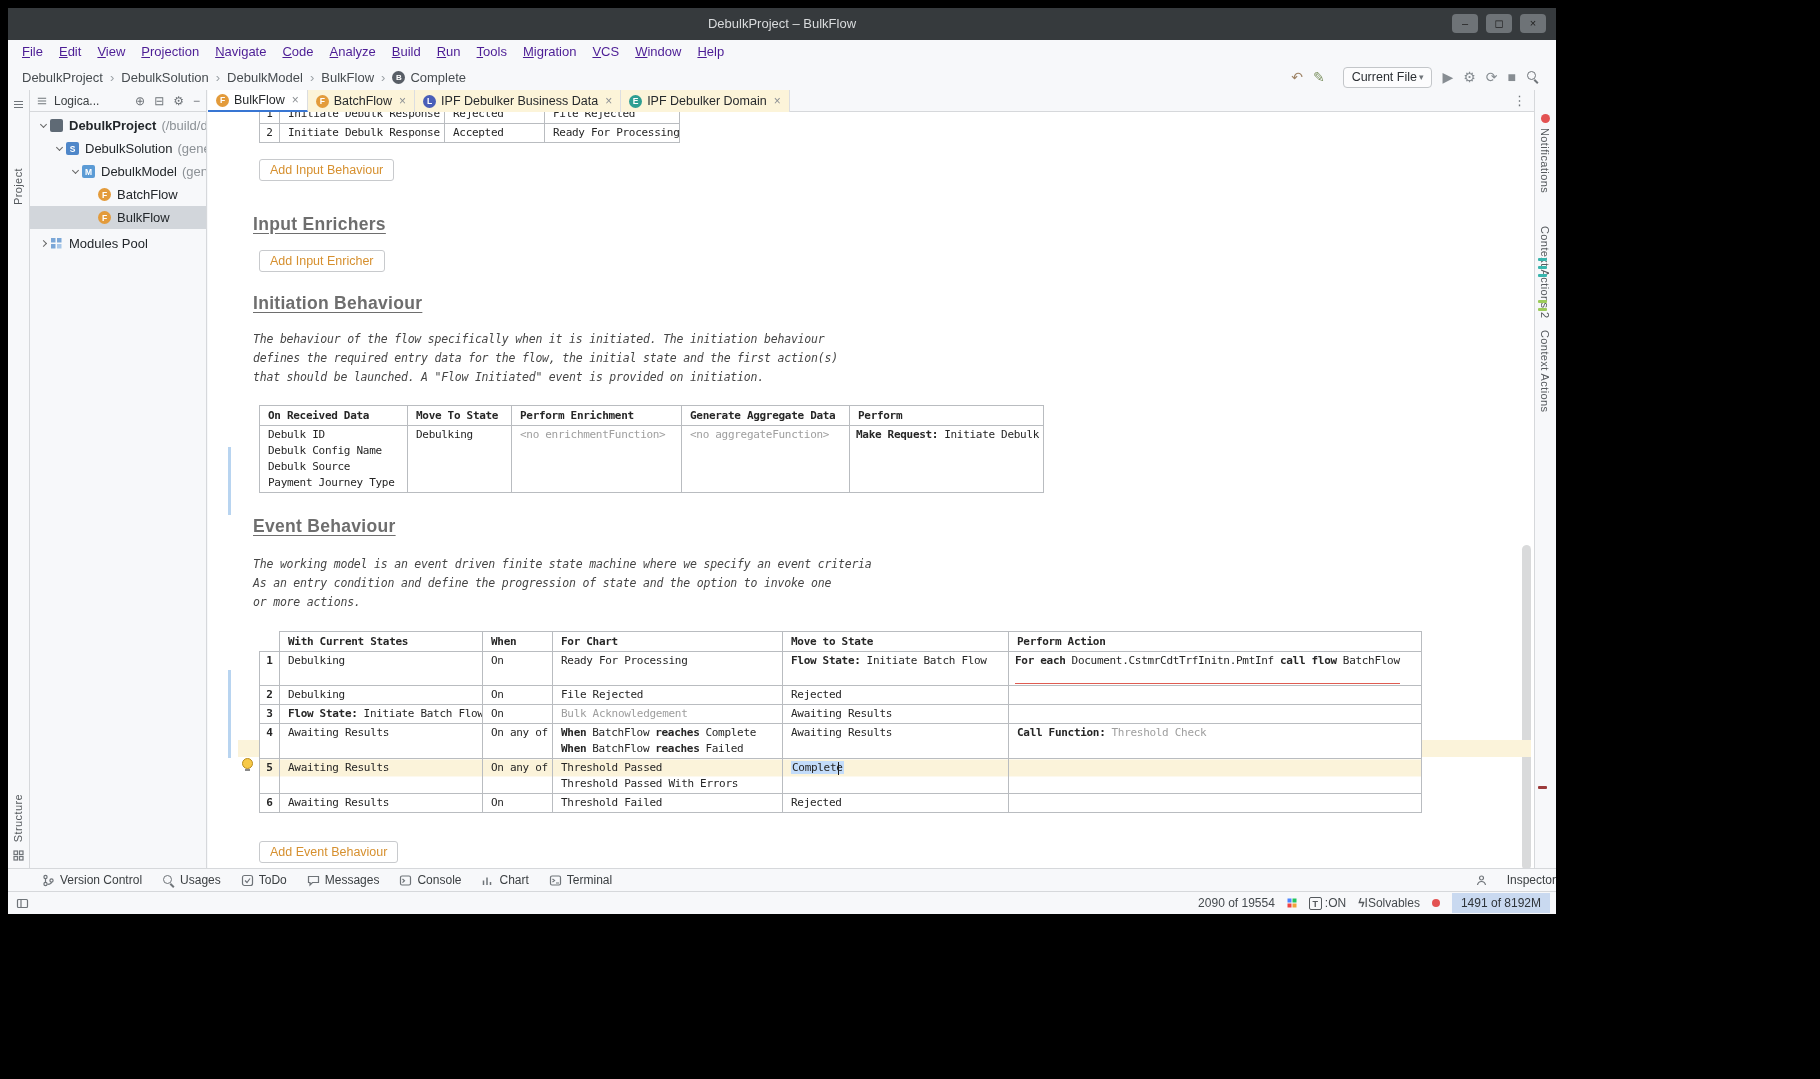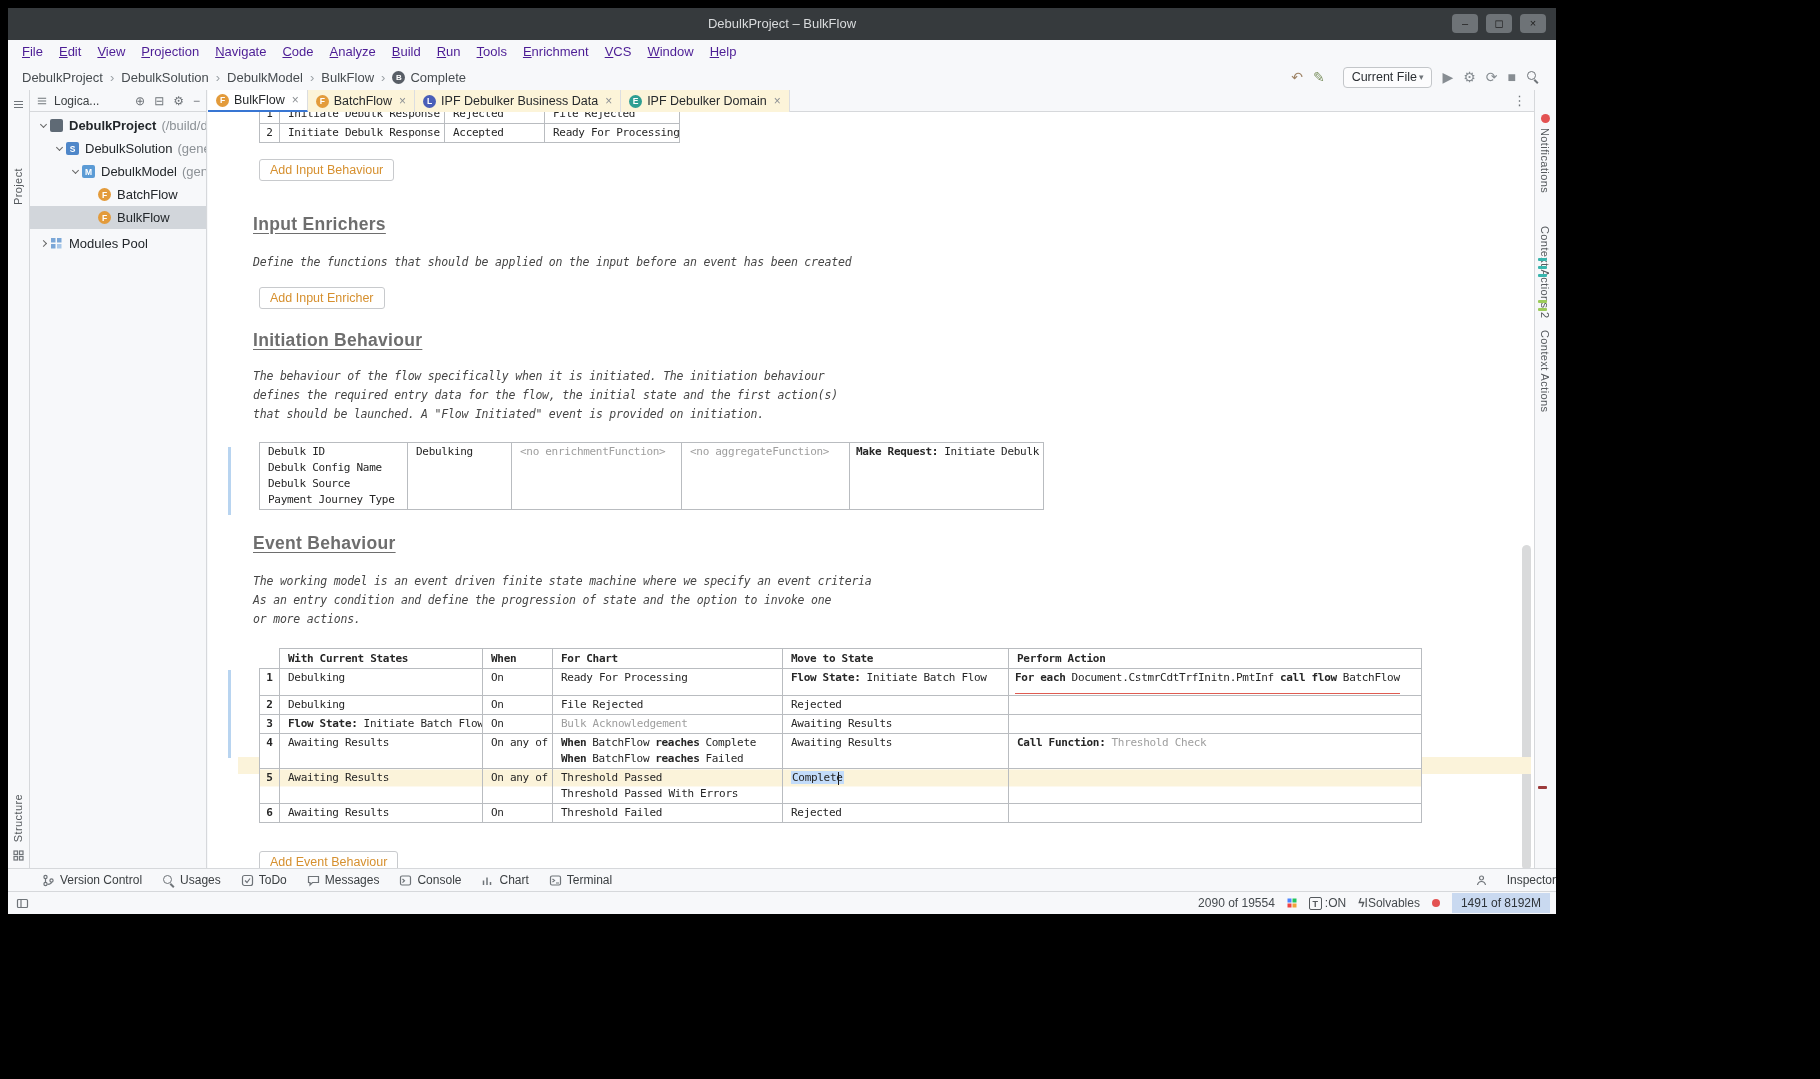--- a/index.html
+++ b/index.html
@@ -86,21 +86,21 @@
   .doc-table th, .doc-table td { border:1px solid #b9bcc0; padding:1px 8px; vertical-align:top; text-align:left; }
   .doc-table th { font-weight:bold; line-height:17px; white-space:nowrap; }
   .doc-table td { line-height:16px; white-space:nowrap; overflow:hidden; }
   .doc-table td.num, .doc-table th.num { text-align:center; padding:1px 2px; }
   .event-table td.num { font-weight:bold; }
   th.no-border { border:none; background:#fff; }
   .b { font-weight:bold; }
   .gray { color:#9e9e9e; }
   .seg { display:inline-block; margin-right:6px; }
   .seg:last-child { margin-right:0; }
-  .errline { display:inline-block; border-bottom:1.5px solid #e05c52; padding-bottom:7px; }
+  .errline { display:inline-block; border-bottom:1.5px solid #e05c52; padding-bottom:14px; }
   .hl { background:linear-gradient(#fbf3da 0,#fbf3da 17px,rgba(0,0,0,0) 17px); }
   .sel { background:#c3dcfa; position:relative; padding:0 1px; }
   .sel::after { content:""; position:absolute; right:5px; top:1px; width:1px; height:13px; background:#1c1c1c; }
 
   .event-wrap { position:relative; width:1162px; }
   .band { position:absolute; top:109px; height:17px; background:#fbf3da; z-index:0; }
   .band.l { left:-21px; width:21px; }
   .band.r { left:1162px; width:110px; }
 
   .gutter-bar { position:absolute; left:20px; width:3px; background:#b8d4f0; }
@@ -138,21 +138,21 @@
     <span class="menu-item">File</span>
     <span class="menu-item">Edit</span>
     <span class="menu-item">View</span>
     <span class="menu-item">Projection</span>
     <span class="menu-item">Navigate</span>
     <span class="menu-item">Code</span>
     <span class="menu-item">Analyze</span>
     <span class="menu-item">Build</span>
     <span class="menu-item">Run</span>
     <span class="menu-item">Tools</span>
-    <span class="menu-item">Enrichment</span>
+    <span class="menu-item">Migration</span>
     <span class="menu-item">VCS</span>
     <span class="menu-item">Window</span>
     <span class="menu-item">Help</span>
   </div>
 
   <div class="navbar">
     <div class="crumbs">
       <span class="crumb">DebulkProject</span>
       <span class="crumb-sep">›</span>
       <span class="crumb">DebulkSolution</span>
@@ -309,39 +309,45 @@
               <td>Initiate Debulk Response</td>
               <td>Accepted</td>
               <td>Ready For Processing</td>
             </tr>
           </tbody>
             </table>
 
           <div style="margin-top:16px"><span class="btn">Add Input Behaviour</span></div>
 
           <h2 class="doc-h" style="margin-top:32px">Input Enrichers</h2>
-          <div class="desc" style="margin-top:18px">Define the functions that should be applied on the input before an event has been created</div>
           <div style="margin-top:15px"><span class="btn">Add Input Enricher</span></div>
 
           <h2 class="doc-h" style="margin-top:20px">Initiation Behaviour</h2>
           <div class="desc" style="margin-top:16px">
             <div>The behaviour of the flow specifically when it is initiated.  The initiation behaviour</div>
             <div>defines the required entry data for the flow, the initial state and the first action(s)</div>
             <div>that should be launched.  A "Flow Initiated" event is provided on initiation.</div>
           </div>
 
           <table class="doc-table" style="margin-top:18px;width:784px">
             <colgroup>
                 <col style="width:148px">
                 <col style="width:104px">
                 <col style="width:170px">
                 <col style="width:168px">
                 <col style="width:194px">
               </colgroup>
             <tbody>
+                <tr>
+              <th>On Received Data</th>
+              <th>Move To State</th>
+              <th>Perform Enrichment</th>
+              <th>Generate Aggregate Data</th>
+              <th>Perform</th>
+            </tr>
             <tr>
               <td>
                 <div>Debulk ID</div>
                 <div>Debulk Config Name</div>
                 <div>Debulk Source</div>
                 <div>Payment Journey Type</div>
               </td>
               <td>Debulking</td>
               <td class="gray">&lt;no enrichmentFunction&gt;</td>
               <td class="gray">&lt;no aggregateFunction&gt;</td>

